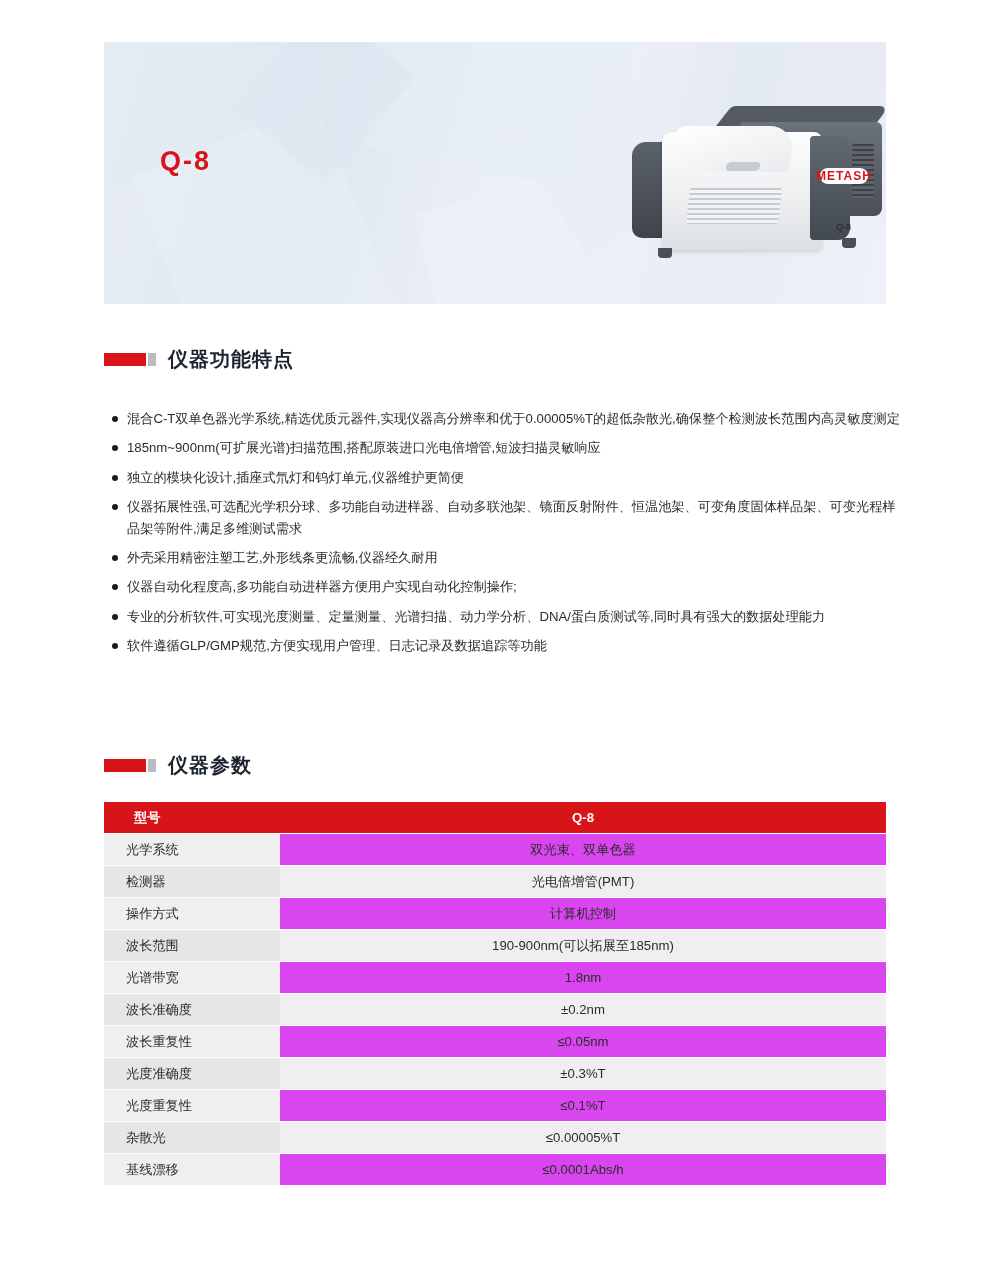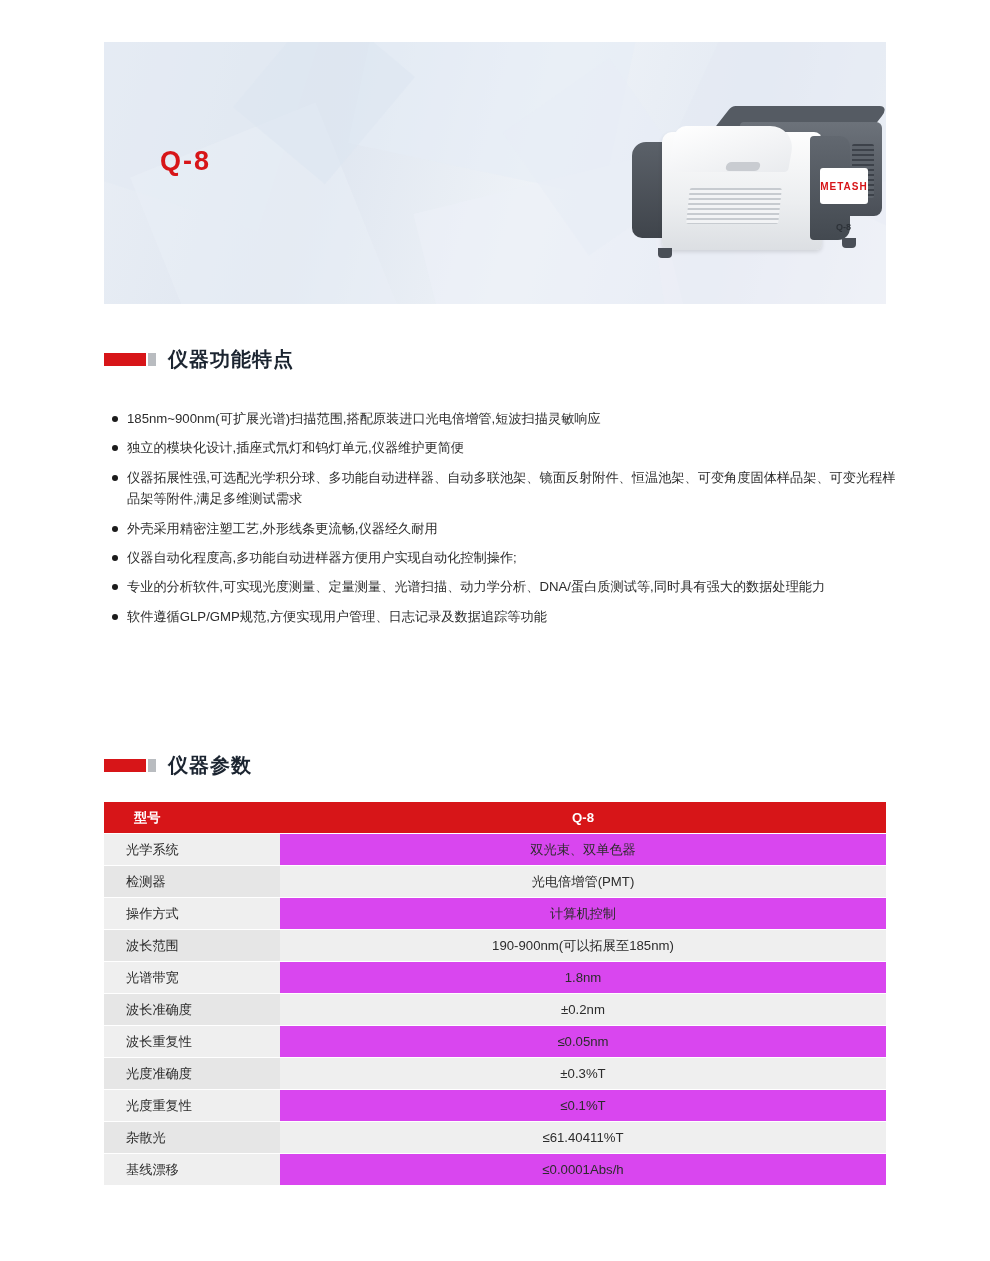--- a/index.html
+++ b/index.html
@@ -131,25 +131,25 @@
   .ins-right-dark {
     position: absolute;
     left: 196px; top: 66px;
     width: 40px; height: 104px;
     background: linear-gradient(180deg,#626870 0%, #434950 100%);
     border-radius: 4px 10px 12px 4px;
   }
   .ins-logo {
     position: absolute;
     left: 206px; top: 98px;
-    width: 48px; height: 36px;
+    width: 48px; height: 16px;
     background: #ffffff;
-    border-radius: 3px;
+    border-radius: 9px;
     color: #d71518;
-    font-size: 10px;
+    font-size: 12px;
     font-weight: bold;
     letter-spacing: 1px;
     display: flex;
     align-items: center;
     justify-content: center;
   }
   .ins-model-txt {
     position: absolute;
     left: 222px; top: 152px;
     font-size: 9px;
@@ -295,20 +295,24 @@
 </div>
 
 <div class="section-head" id="features-head">
   <span class="head-mark"></span>
   <span class="head-text">仪器功能特点</span>
 </div>
 
 <div class="features">
   <div class="feature-item">
     <span class="bullet"></span>
+    <span class="feature-text">混合C-T双单色器光学系统,精选优质元器件,实现仪器高分辨率和优于0.00005%T的超低杂散光,确保整个检测波长范围内高灵敏度测定</span>
+  </div>
+  <div class="feature-item">
+    <span class="bullet"></span>
     <span class="feature-text">185nm~900nm(可扩展光谱)扫描范围,搭配原装进口光电倍增管,短波扫描灵敏响应</span>
   </div>
   <div class="feature-item">
     <span class="bullet"></span>
     <span class="feature-text">独立的模块化设计,插座式氘灯和钨灯单元,仪器维护更简便</span>
   </div>
   <div class="feature-item">
     <span class="bullet"></span>
     <span class="feature-text">仪器拓展性强,可选配光学积分球、多功能自动进样器、自动多联池架、镜面反射附件、恒温池架、可变角度固体样品架、可变光程样品架等附件,满足多维测试需求</span>
   </div>
@@ -372,20 +376,20 @@
     <tr class="even">
       <td class="key">光度准确度</td>
       <td class="val">±0.3%T</td>
     </tr>
     <tr class="odd">
       <td class="key">光度重复性</td>
       <td class="val">≤0.1%T</td>
     </tr>
     <tr class="even">
       <td class="key">杂散光</td>
-      <td class="val">≤61.40411%T</td>
+      <td class="val">≤0.00005%T</td>
     </tr>
     <tr class="odd">
       <td class="key">基线漂移</td>
       <td class="val">≤0.0001Abs/h</td>
     </tr>
   </tbody>
 </table>
 
 </body></html>

